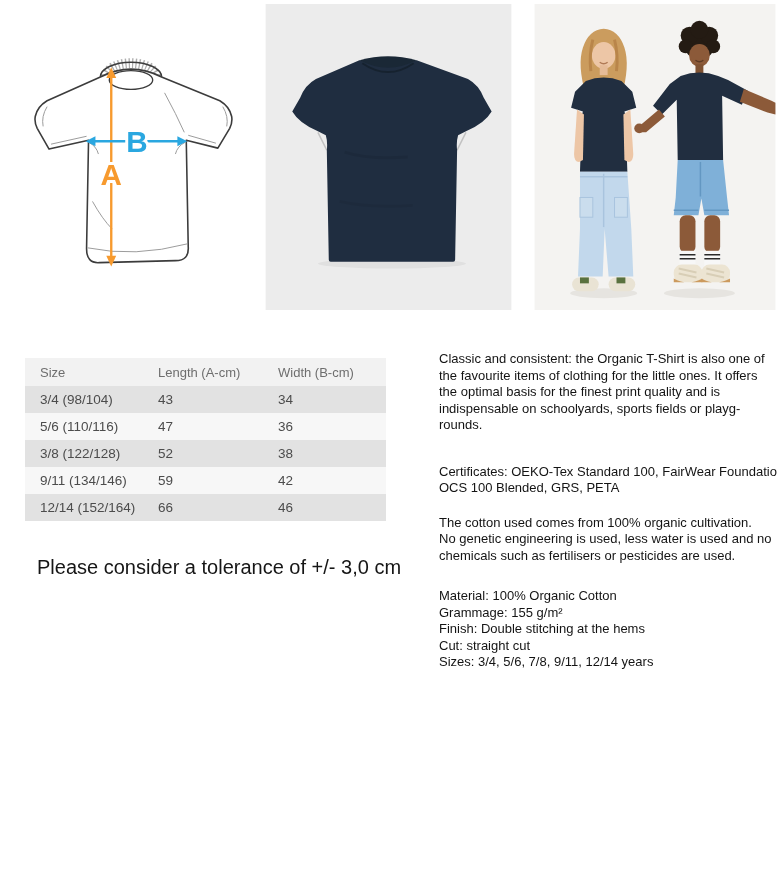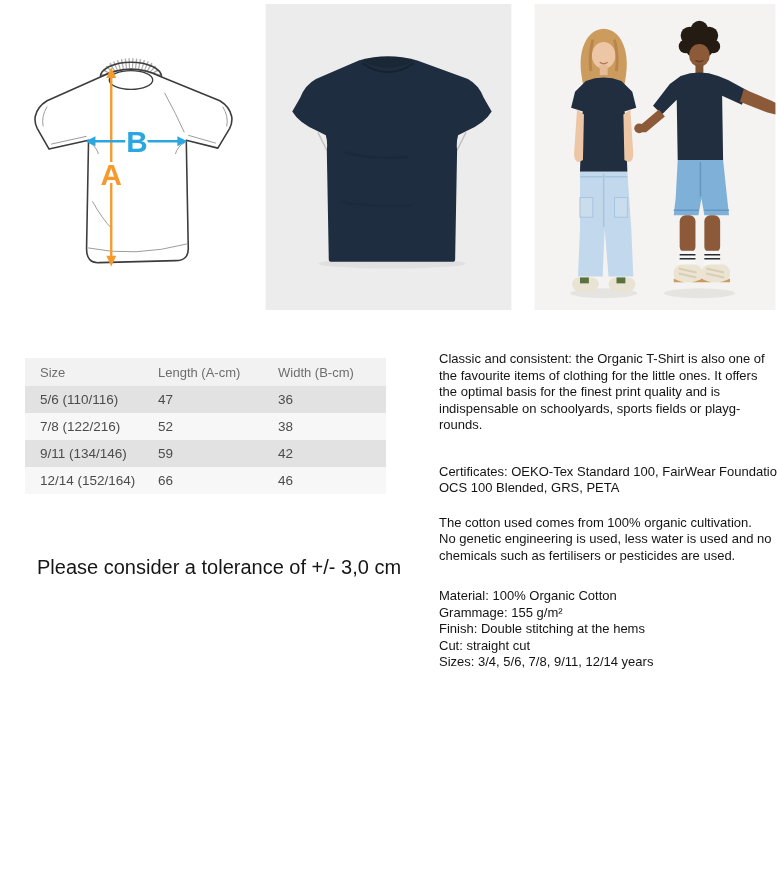--- a/index.html
+++ b/index.html
@@ -167,26 +167,31 @@
       </colgroup>
     <thead>
       <tr>
         <th>Size</th>
         <th>Length (A-cm)</th>
         <th>Width (B-cm)</th>
       </tr>
     </thead>
     <tbody>
       <tr>
+        <td>3/4 (98/104)</td>
+        <td>43</td>
+        <td>34</td>
+      </tr>
+      <tr>
         <td>5/6 (110/116)</td>
         <td>47</td>
         <td>36</td>
       </tr>
       <tr>
-        <td>7/8 (122/216)</td>
+        <td>3/8 (122/128)</td>
         <td>52</td>
         <td>38</td>
       </tr>
       <tr>
         <td>9/11 (134/146)</td>
         <td>59</td>
         <td>42</td>
       </tr>
       <tr>
         <td>12/14 (152/164)</td>

